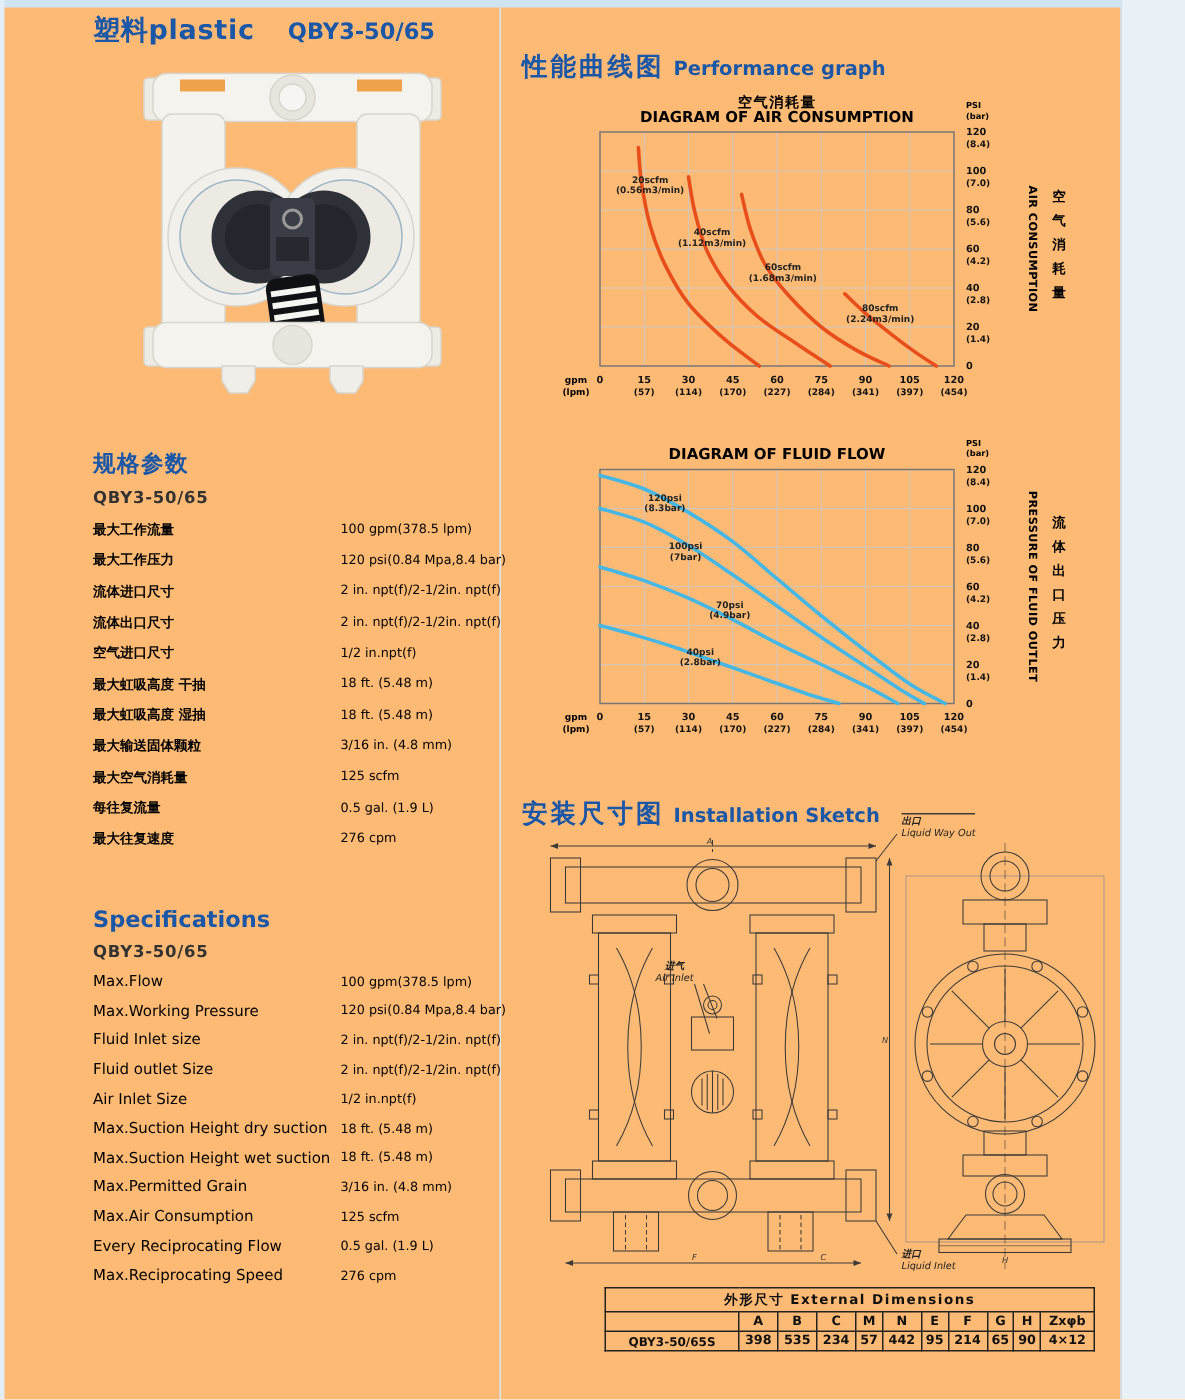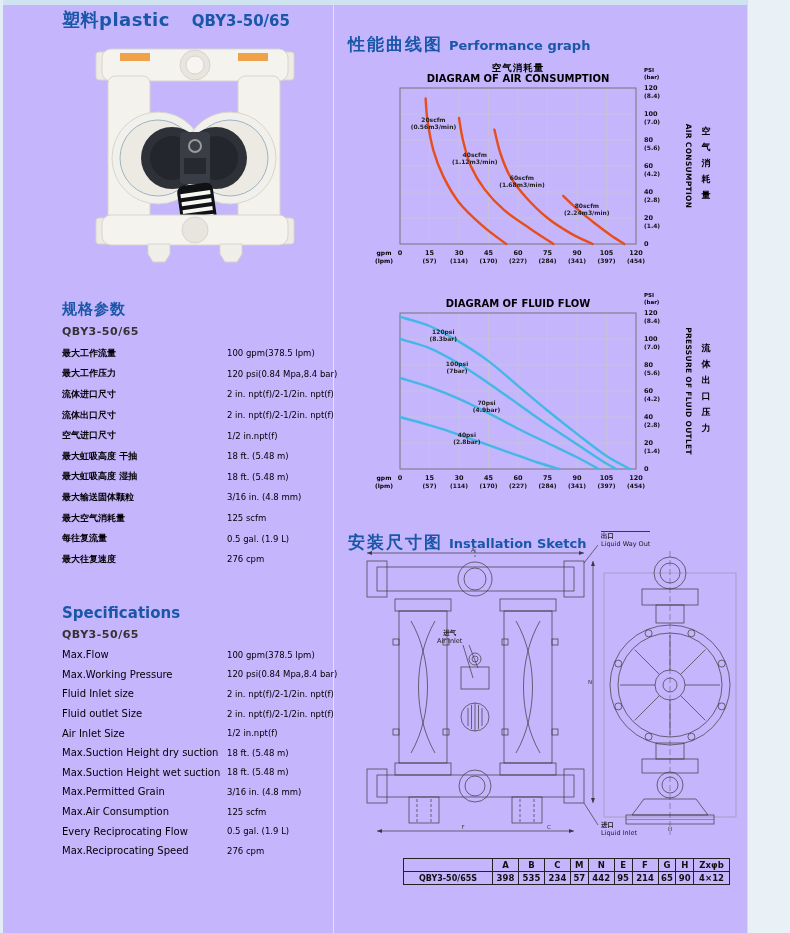--- a/index.html
+++ b/index.html
@@ -1,17 +1,17 @@
 <!DOCTYPE html>
 <html><head>
 <meta charset="utf-8">
 <style>
   html,body{margin:0;padding:0;background:#fff;}
   body{font-family:"DejaVu Sans","Liberation Sans",sans-serif;color:#111;}
-  #page{position:relative;width:790px;height:933px;background:#c4b5fd;overflow:hidden;}
+  #page{position:relative;width:790px;height:933px;background:#fdba74;overflow:hidden;}
   .strip-top{position:absolute;left:0;top:0;width:790px;height:5px;background:#cfe3f1;}
   .strip-left{position:absolute;left:0;top:0;width:3px;height:933px;background:#e2edf6;}
   .strip-right{position:absolute;left:747px;top:0;width:43px;height:933px;background:#e9f0f6;border-left:1px solid #cddeec;}
   .col-divider{position:absolute;left:333px;top:5px;width:1px;height:928px;background:#d8e6f1;}
 
   .abs{position:absolute;}
 
   
   #main-title{left:62px;top:8px;font-weight:bold;color:#1a57a8;}
   #main-title .t-cn{font-size:18px;letter-spacing:.5px;}
@@ -33,21 +33,21 @@
   .r-heading .h-en{font-size:13px;font-weight:bold;color:#1a57a8;margin-left:6px;}
 
   .chart-block{position:absolute;left:345px;width:402px;height:220px;}
   .c-title{position:absolute;left:55px;width:236px;text-align:center;font-weight:bold;color:#000;}
   .c-title-cn{top:0;font-size:9.5px;letter-spacing:1px;}
   .c-title-en{top:11px;font-size:10px;}
   .plot-svg{position:absolute;left:25px;top:0;}
   .chart-block svg text{font-family:"DejaVu Sans","Liberation Sans",sans-serif;}
 
   
-  #sketch{left:345px;top:537px;width:400px;height:300px;}
+  #sketch{left:345px;top:548px;width:400px;height:300px;font-style:italic;}
   #sketch svg{position:absolute;}
   .sk-label{position:absolute;font-size:6.5px;line-height:1.25;color:#222;text-align:left;white-space:nowrap;}
   .sk-label .cn{display:block;font-weight:bold;}
   #lbl-air{text-align:center;}
 
   
   #dims-table{left:403px;top:858px;width:327px;}
   #dims-table table{width:100%;border-collapse:collapse;}
   #dims-table td,#dims-table th{border:1px solid #222;text-align:center;font-size:8.5px;padding:1px 0;color:#111;font-weight:bold;}
   #dims-table .t-title{font-size:9px;letter-spacing:1px;}
@@ -479,20 +479,23 @@
     </div>
     <div class="sk-label" style="left:256px;top:284px;">
       <span class="cn">进口</span>
       <span>Liquid Inlet</span>
     </div>
   </div>
 
   <div class="abs" id="dims-table">
     <table>
       <tbody>
+          <tr>
+            <td class="t-title" colspan="11">外形尺寸 External Dimensions</td>
+          </tr>
       <tr>
         <th class="c-model"></th>
         <th>A</th>
         <th>B</th>
         <th>C</th>
         <th>M</th>
         <th>N</th>
         <th>E</th>
         <th>F</th>
         <th>G</th>

